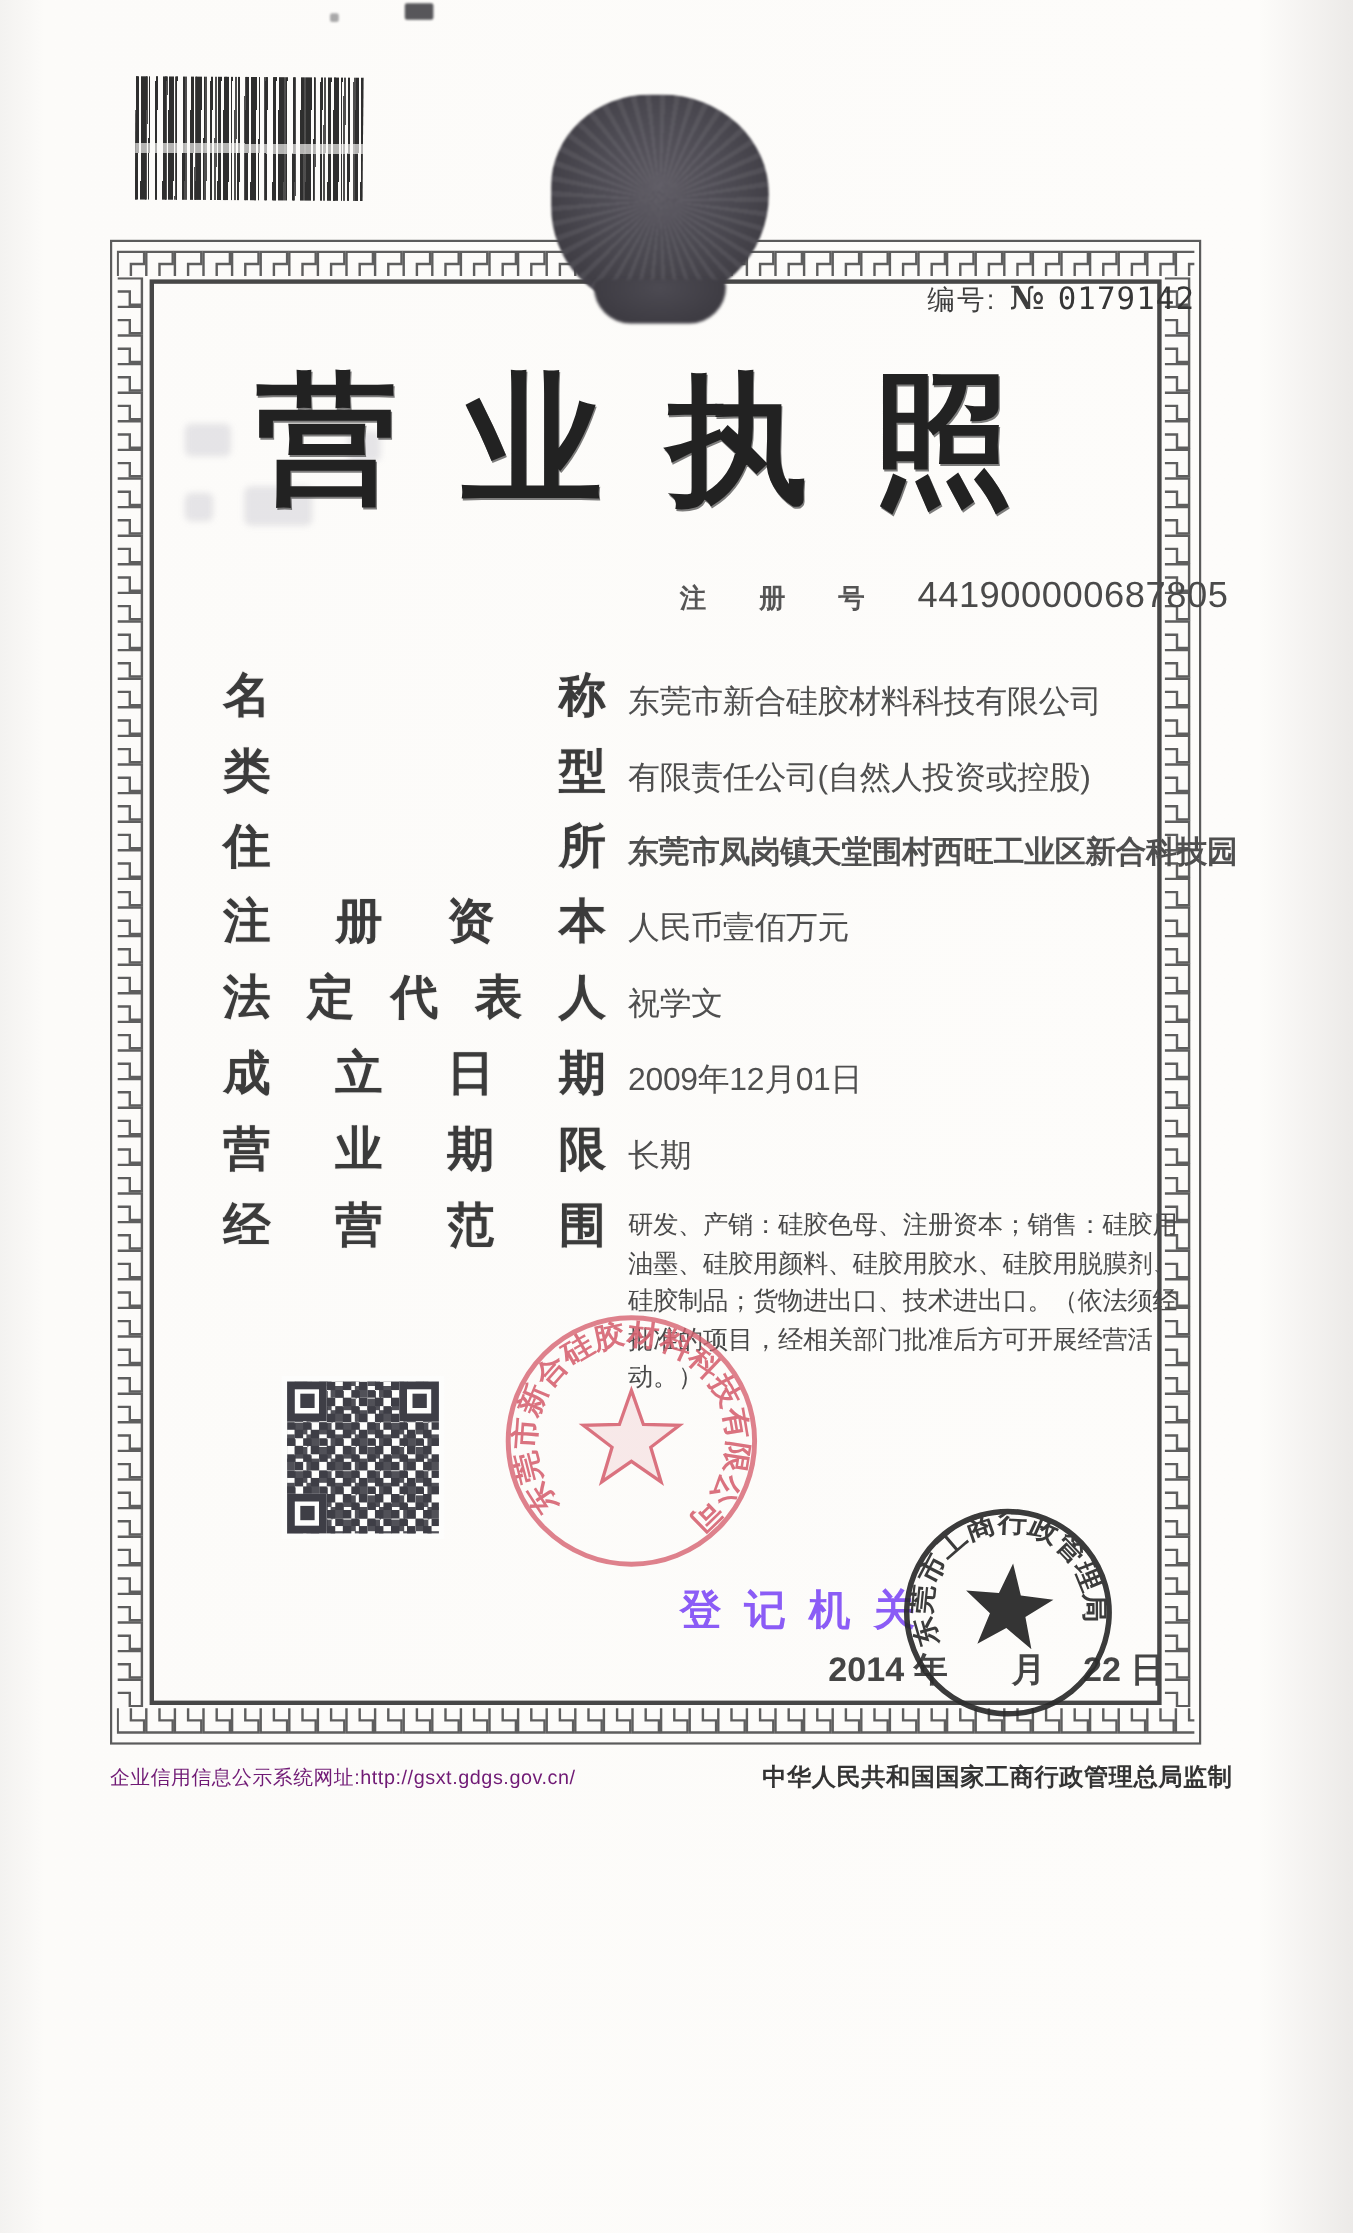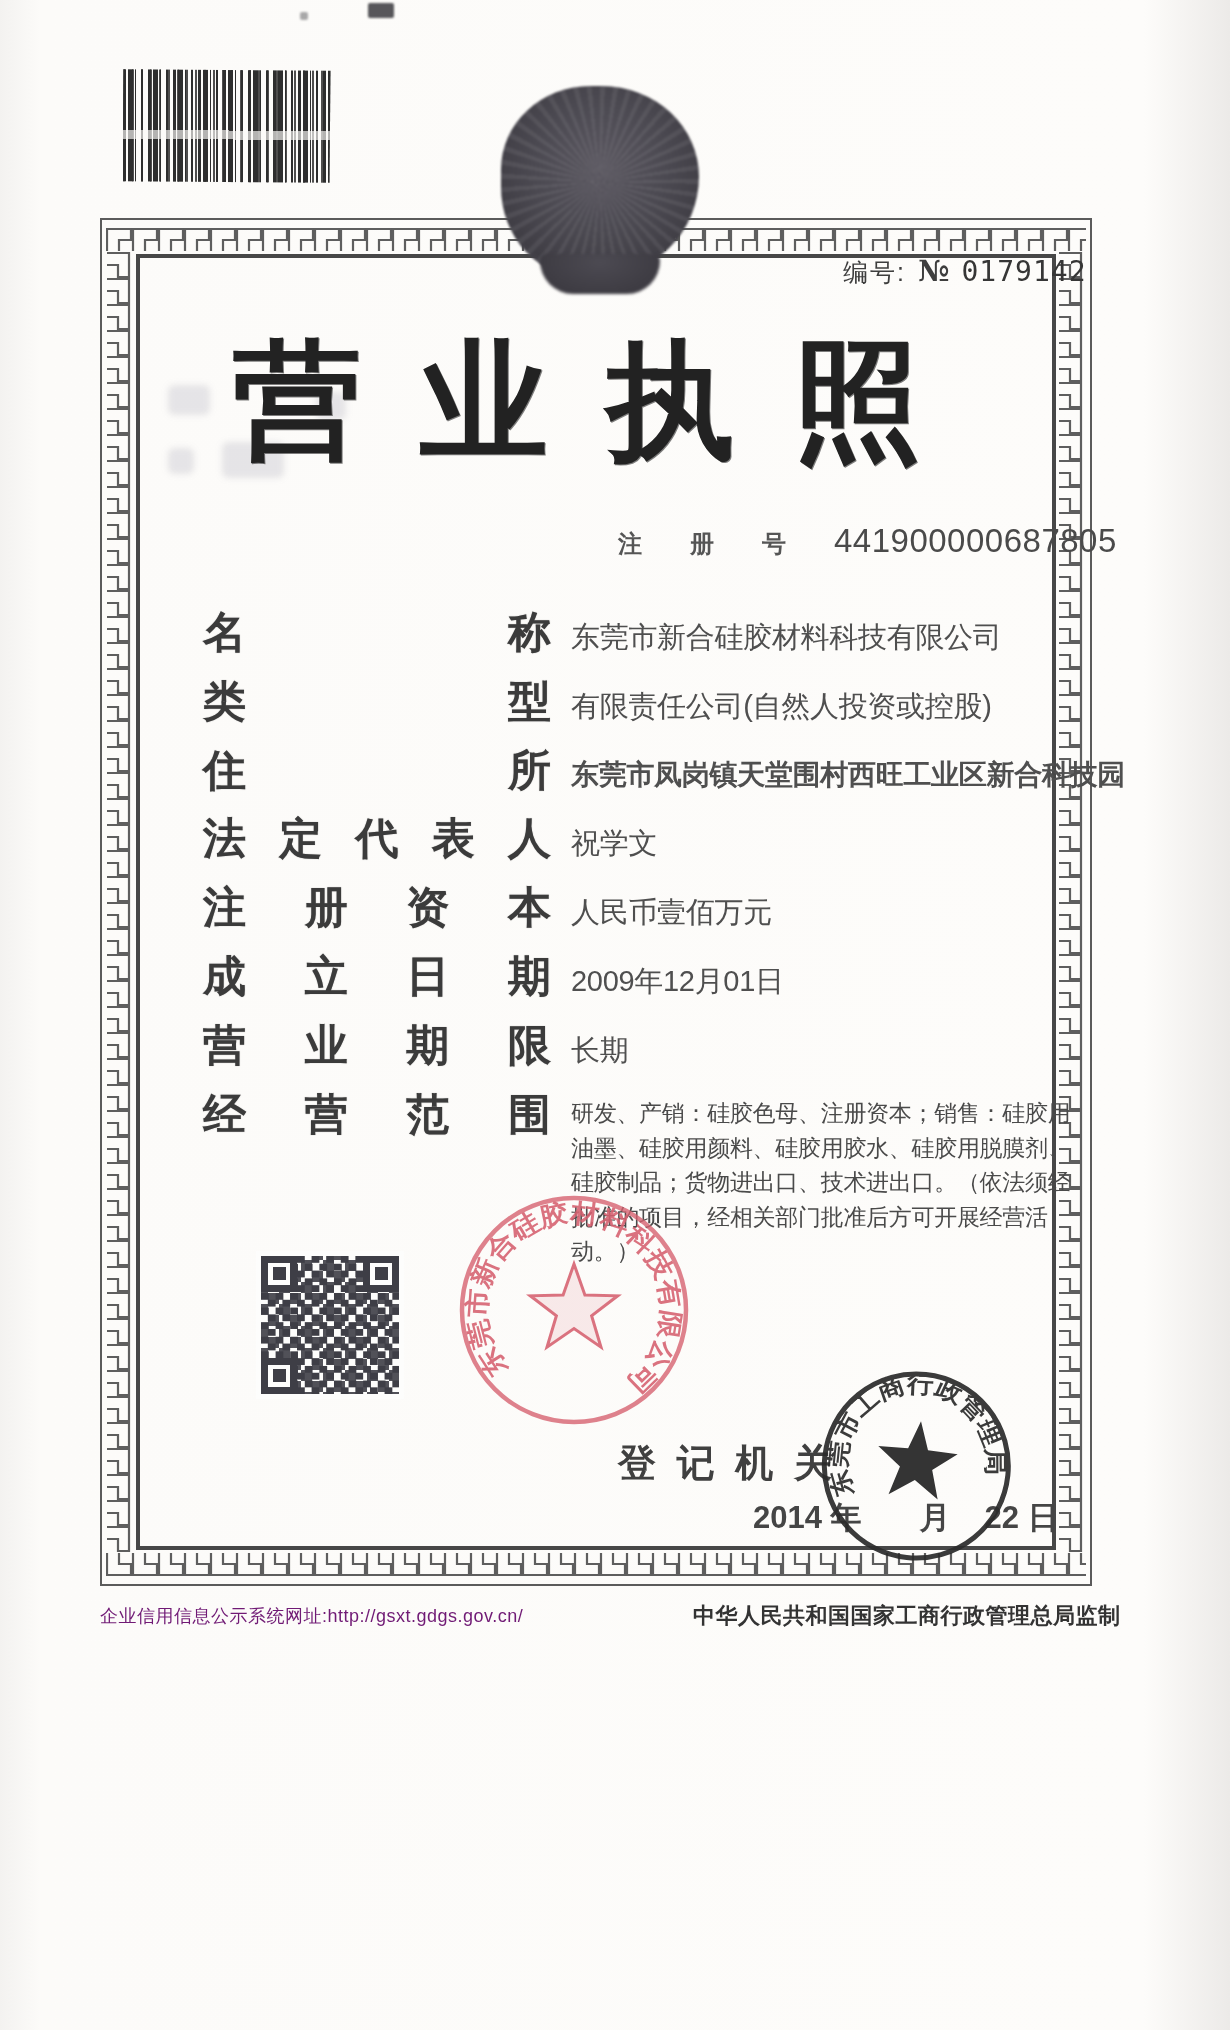--- a/index.html
+++ b/index.html
@@ -100,21 +100,21 @@
   .finder::after{content:"";display:block;width:13px;height:13px;margin:4px auto;background:#3e3e46;}
   .f1{left:5px;top:5px;} .f2{right:5px;top:5px;} .f3{left:5px;bottom:5px;}
 
   
   .cseal{position:absolute;left:440px;top:1176px;width:268px;height:268px;z-index:5;opacity:.88;}
   .rseal{position:absolute;left:816px;top:1364px;width:200px;height:210px;z-index:6;opacity:.92;
          transform:rotate(6deg);}
 
   
   .regauth{position:absolute;left:618px;top:1438px;width:214px;z-index:2;
-           font-size:38px;font-weight:600;color:#404040;
+           font-size:38px;font-weight:600;color:#8b5cf6;
            text-align:justify;text-align-last:justify;}
   .dateline{position:absolute;left:753px;top:1497px;z-index:2;display:flex;
             align-items:flex-end;font-size:31px;color:#454545;font-weight:600;}
   .dateline .dy{margin-right:58px;} .dateline .dm{margin-right:34px;}
 
   
   .foot-left{position:absolute;left:100px;top:1604px;font-size:18px;color:#701a75;
              letter-spacing:.5px;}
   .foot-right{position:absolute;left:693px;top:1601px;font-size:22px;font-weight:600;
               color:#333;letter-spacing:.5px;}
@@ -354,26 +354,26 @@
     </div>
     <div class="frow">
       <div class="flabel">类型</div>
       <div class="fvalue">有限责任公司(自然人投资或控股)</div>
     </div>
     <div class="frow">
       <div class="flabel">住所</div>
       <div class="fvalue">东莞市凤岗镇天堂围村西旺工业区新合科技园</div>
     </div>
     <div class="frow">
+      <div class="flabel">注册资本</div>
+      <div class="fvalue">人民币壹佰万元</div>
+    </div>
+    <div class="frow">
       <div class="flabel">法定代表人</div>
       <div class="fvalue">祝学文</div>
-    </div>
-    <div class="frow">
-      <div class="flabel">注册资本</div>
-      <div class="fvalue">人民币壹佰万元</div>
     </div>
     <div class="frow">
       <div class="flabel">成立日期</div>
       <div class="fvalue">2009年12月01日</div>
     </div>
     <div class="frow">
       <div class="flabel">营业期限</div>
       <div class="fvalue">长期</div>
     </div>
     <div class="frow">

